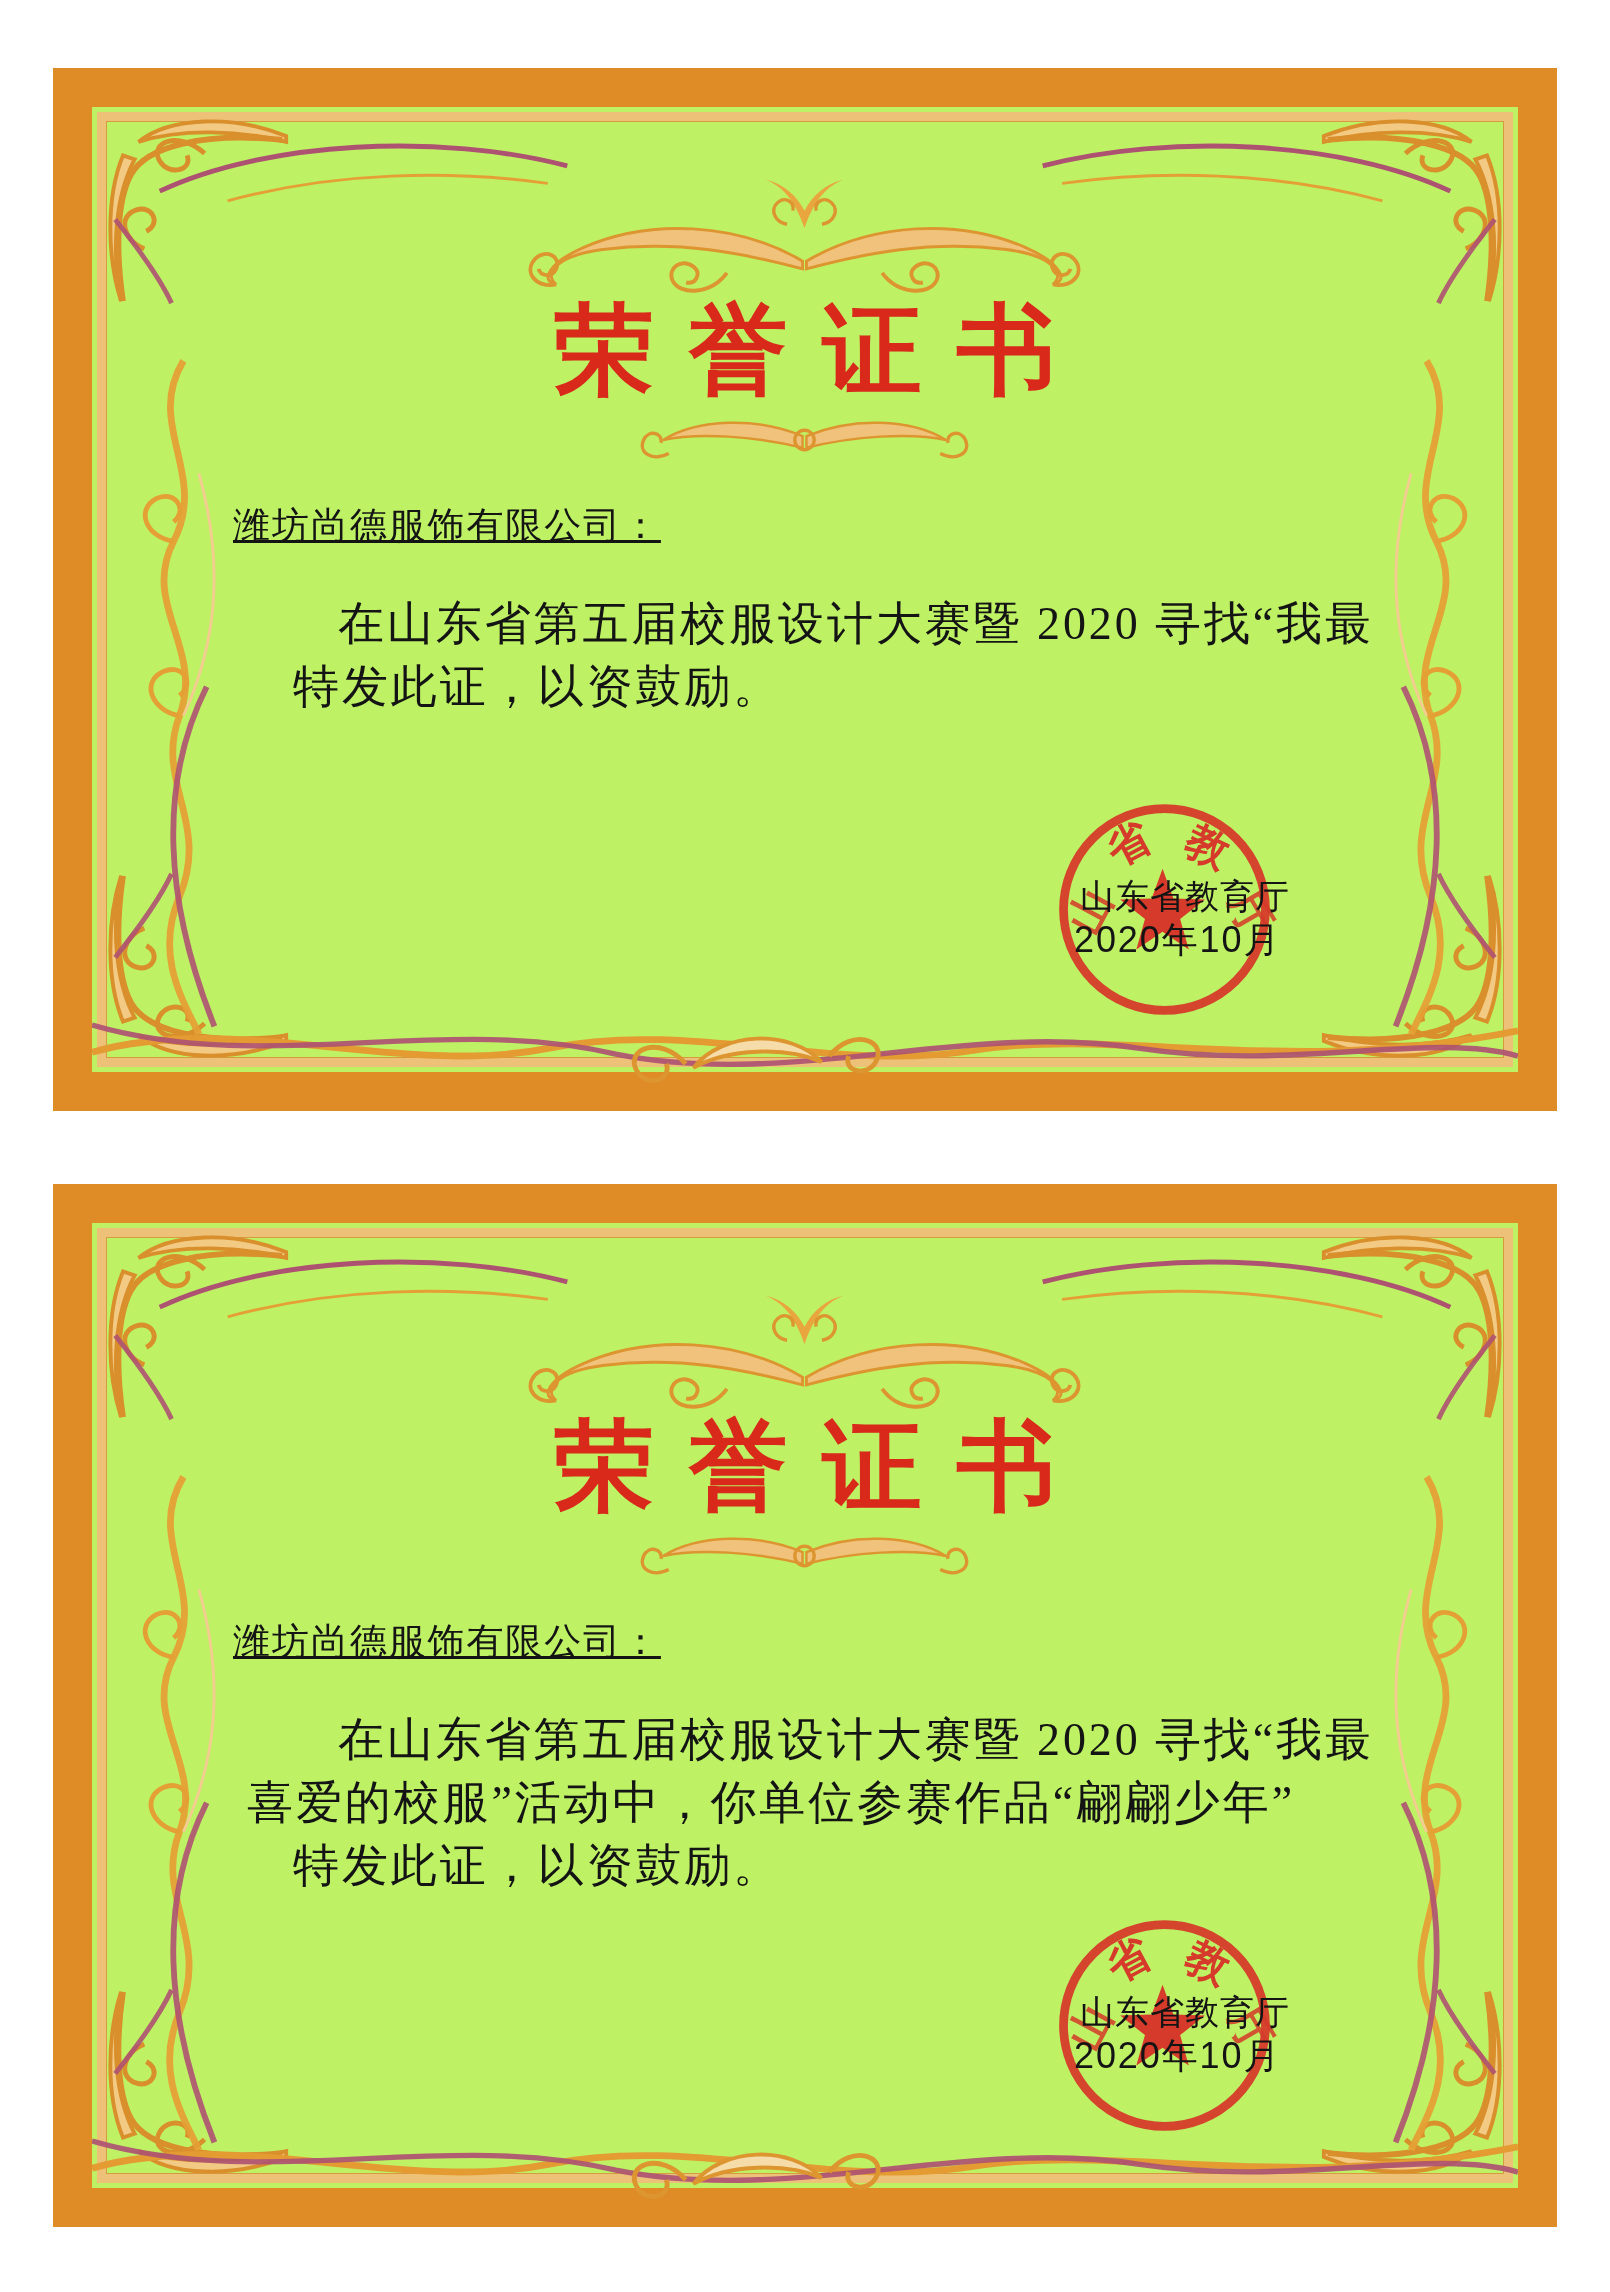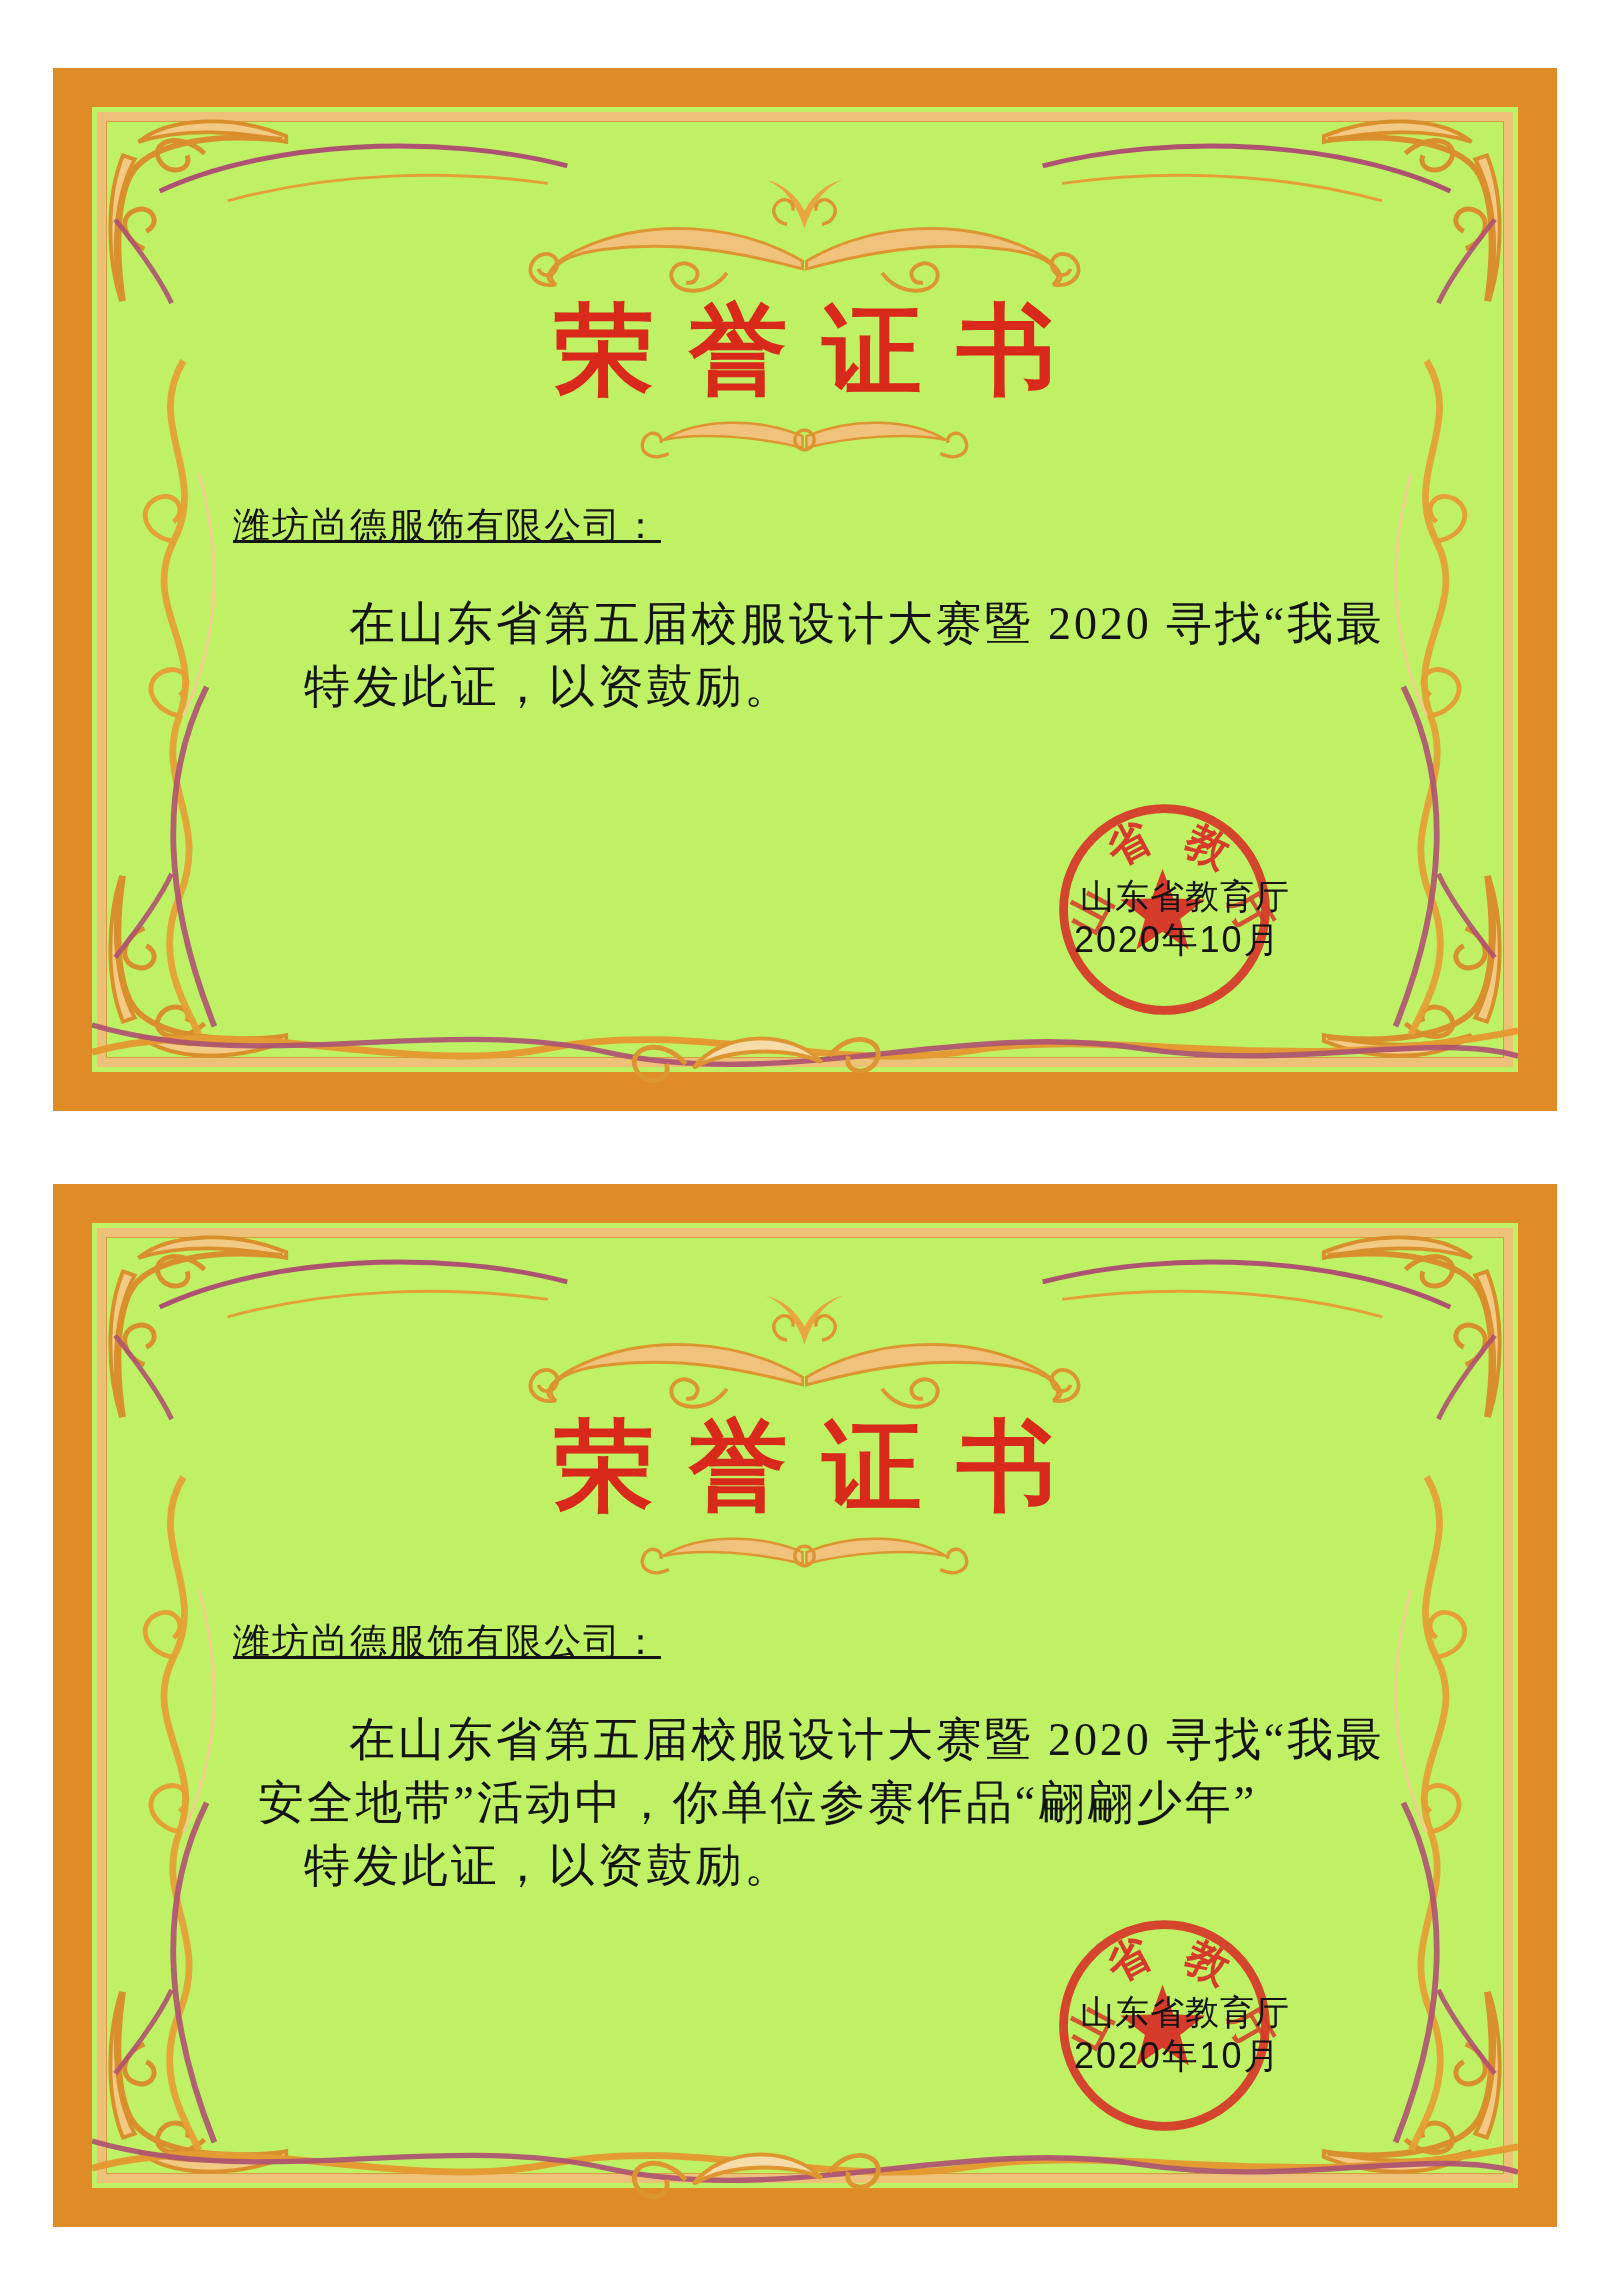--- a/index.html
+++ b/index.html
@@ -46,21 +46,21 @@
   .cert-title{position:absolute;top:178px;left:0;width:100%;text-align:center;
     font-size:99px;font-weight:bold;color:var(--red);
     letter-spacing:35px;text-indent:35px;z-index:3;
     font-family:"Liberation Serif","DejaVu Serif",serif;}
 
   .recipient{position:absolute;left:141px;top:394px;font-size:37px;color:var(--ink);
     font-family:"Liberation Sans","DejaVu Sans",sans-serif;letter-spacing:1.9px;z-index:3;text-decoration:underline;}
 
   .body-text{position:absolute;left:155px;top:485px;width:1232px;
     font-size:46px;line-height:63px;color:var(--ink);letter-spacing:2.9px;z-index:3;}
-  .body-text .line{white-space:nowrap;margin-left:11px;}
+  .body-text .line{white-space:nowrap;}
   .indent2{text-indent:91px;}
   .indent1{text-indent:46px;}
 
   .issuer{position:absolute;left:988px;top:767px;font-size:34px;color:var(--ink);
     font-family:Liberation Serif, serif;z-index:4;letter-spacing:1px;}
   .issue-date{position:absolute;left:982px;top:809px;font-size:36px;color:var(--ink);
     font-family:"Liberation Sans","DejaVu Sans",sans-serif;z-index:4;letter-spacing:1.9px;}
 
   .seal{position:absolute;left:956px;top:686px;width:233px;height:233px;z-index:2;}
   .seal text{font-family:"Liberation Sans","DejaVu Sans",sans-serif;font-weight:bold;
@@ -226,21 +226,21 @@
     <svg class="orn bottom-orn" viewBox="0 0 1470 104">
         <use href="#bottom-orn-g"></use>
       </svg>
 
     <div class="cert-title">荣誉证书</div>
 
     <div class="recipient">潍坊尚德服饰有限公司：</div>
 
     <div class="body-text">
       <div class="line indent2">在山东省第五届校服设计大赛暨 2020 寻找“我最</div>
-      <div class="line">安全地带”活动中，你单位参赛作品“翩翩少年”</div>
+      <div class="line">喜爱的校服”活动中，你单位参赛作品“翩翩少年”</div>
       <div class="line indent1">特发此证，以资鼓励。</div>
     </div>
 
     <svg class="seal" viewBox="0 0 240 240">
       <circle cx="120" cy="120" r="104" fill="none" stroke="#D63A2A" stroke-width="9" opacity="0.95"></circle>
       <polygon fill="#D63A2A" points="118,78 129.2,108.6 161.7,109.8 136.1,129.9 145,161.2 118,143 91,161.2 99.9,129.9 74.3,109.8 106.8,108.6"></polygon>
       <text x="62" y="72" transform="rotate(-28 74 58)">省</text>
       <text x="142" y="70" transform="rotate(26 164 56)">教</text>
       <text x="22" y="136" transform="rotate(-62 44 122)" opacity="0.85">山</text>
       <text x="186" y="138" transform="rotate(60 208 124)" opacity="0.85">厅</text>

